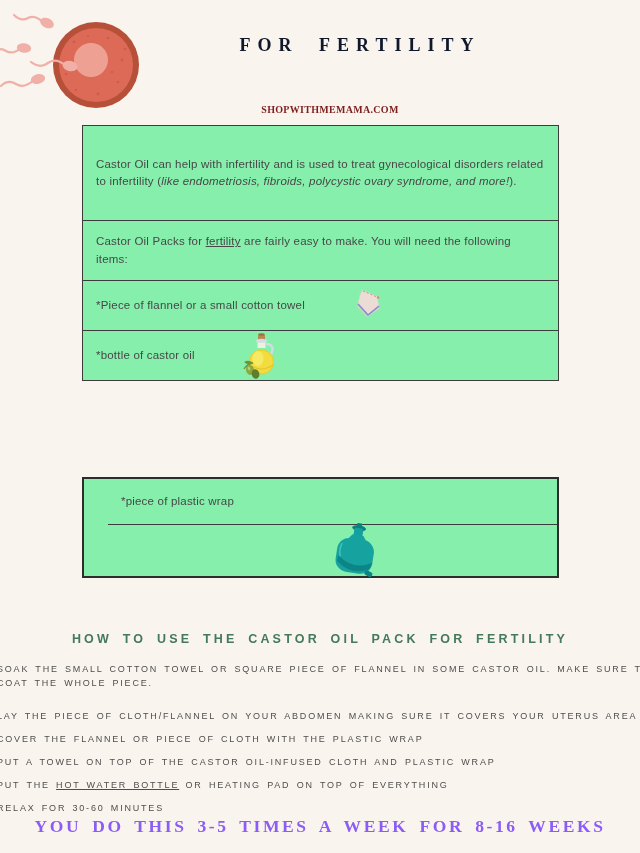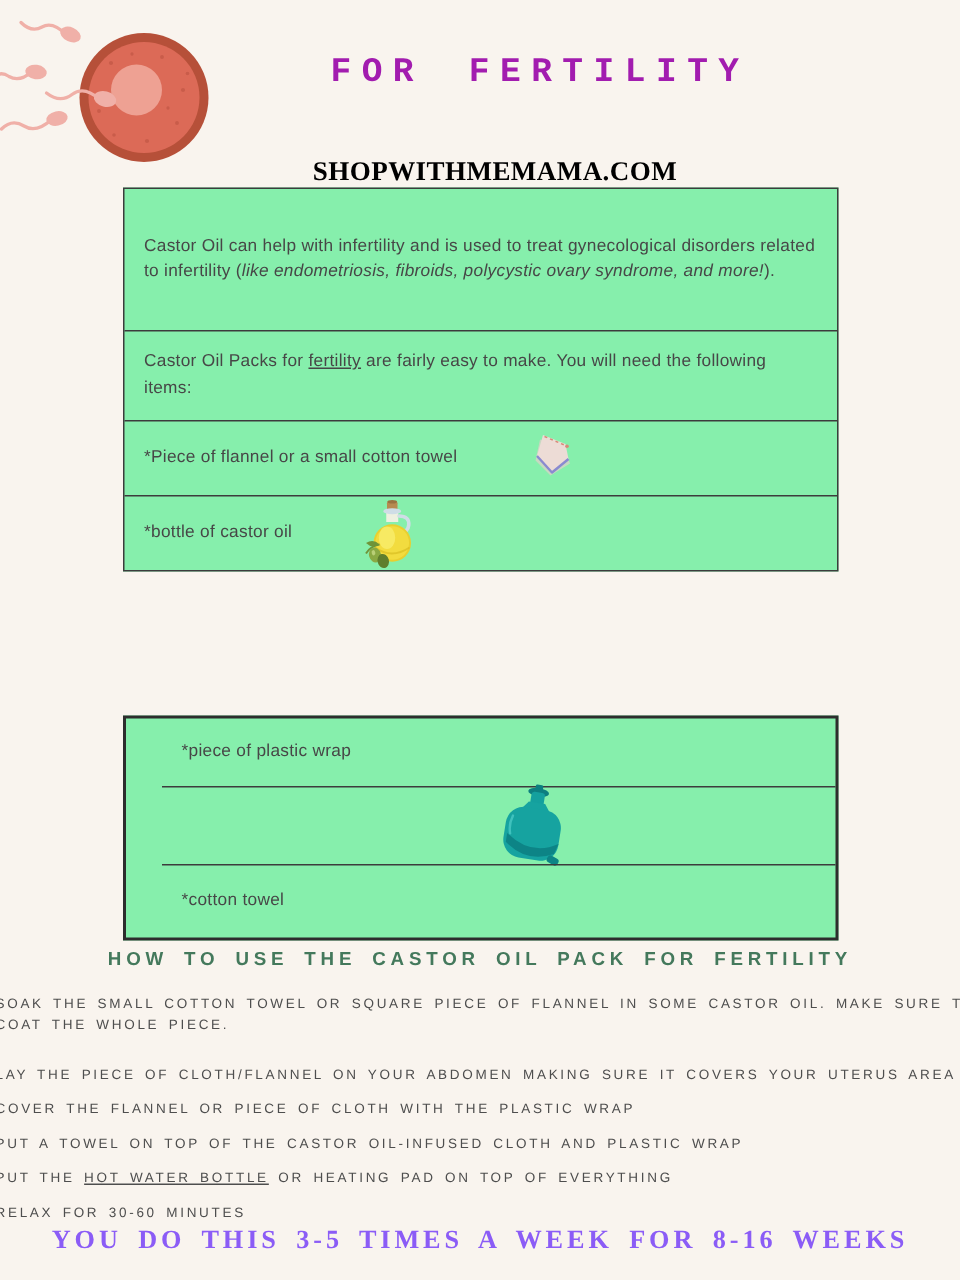--- a/index.html
+++ b/index.html
@@ -21,36 +21,36 @@
   }
   .main-title {
     font-family:"Liberation Serif", serif;
     font-weight:bold;
     font-size:30px;
     line-height:1.05;
     color:#f4605a;
     margin:0;
   }
   .sub-title {
-    font-family:Liberation Mono, monospace;
-    font-weight:bold;
-    font-size:23px;
+    font-family:Liberation Serif, serif;
+    font-weight:bold;
+    font-size:18px;
     letter-spacing:7px;
     word-spacing:9px;
-    color:#a21caf;
+    color:#0f172a;
     margin-top:9px;
   }
   .site-line {
     position:absolute; top:104px; left:20px; width:620px;
     text-align:center;
     font-family:"Liberation Serif", serif;
     font-weight:bold;
-    font-size:18px;
+    font-size:10px;
     letter-spacing:0.3px;
-    color:#000000;
+    color:#7f1d1d;
   }
 
   
   .content-table {
     position:absolute; left:82px; width:477px;
     background:#86efac;
     box-sizing:border-box;
   }
   .table-one { top:125px; border:1.5px solid #3c3c3c; }
   .table-two { top:477px; border:2px solid #2d2d2d;padding-left:24px; }
@@ -220,23 +220,20 @@
           <rect x="21" y="6" width="9" height="9" rx="2" fill="#14a09e"></rect>
           <path d="M20,13 L31,13 L37,21 L14,21 Z" fill="#16a3a0"></path>
           <rect x="7" y="17" width="37" height="34" rx="12" fill="#16a3a0"></rect>
           <path d="M9,42 q16,12 33,3 l2,-7 q-17,11 -35,-2 z" fill="#0d8486"></path>
           <rect x="38" y="47" width="8" height="5" rx="2" fill="#0d8486" transform="rotate(20 42 49)"></rect>
           <path d="M11,24 q-2,6 0,12" stroke="#3fc1bd" stroke-width="1.6" fill="none" stroke-linecap="round"></path>
         </g>
       </svg>
     </span>
   </div>
-  <div class="trow r8">
-    <span>*cotton towel</span>
-  </div>
 </div>
 
 <div class="section-heading">HOW TO USE THE CASTOR OIL PACK FOR FERTILITY</div>
 
 <div class="steps">
   <p>SOAK THE SMALL COTTON TOWEL OR SQUARE PIECE OF FLANNEL IN SOME CASTOR OIL. MAKE SURE TO COAT THE WHOLE PIECE.</p>
   <p>LAY THE PIECE OF CLOTH/FLANNEL ON YOUR ABDOMEN MAKING SURE IT COVERS YOUR UTERUS AREA COMPLETELY</p>
   <p>COVER THE FLANNEL OR PIECE OF CLOTH WITH THE PLASTIC WRAP</p>
   <p>PUT A TOWEL ON TOP OF THE CASTOR OIL-INFUSED CLOTH AND PLASTIC WRAP</p>
   <p><span>PUT THE </span><span class="inline-link">HOT WATER BOTTLE</span><span> OR HEATING PAD ON TOP OF EVERYTHING</span></p>

